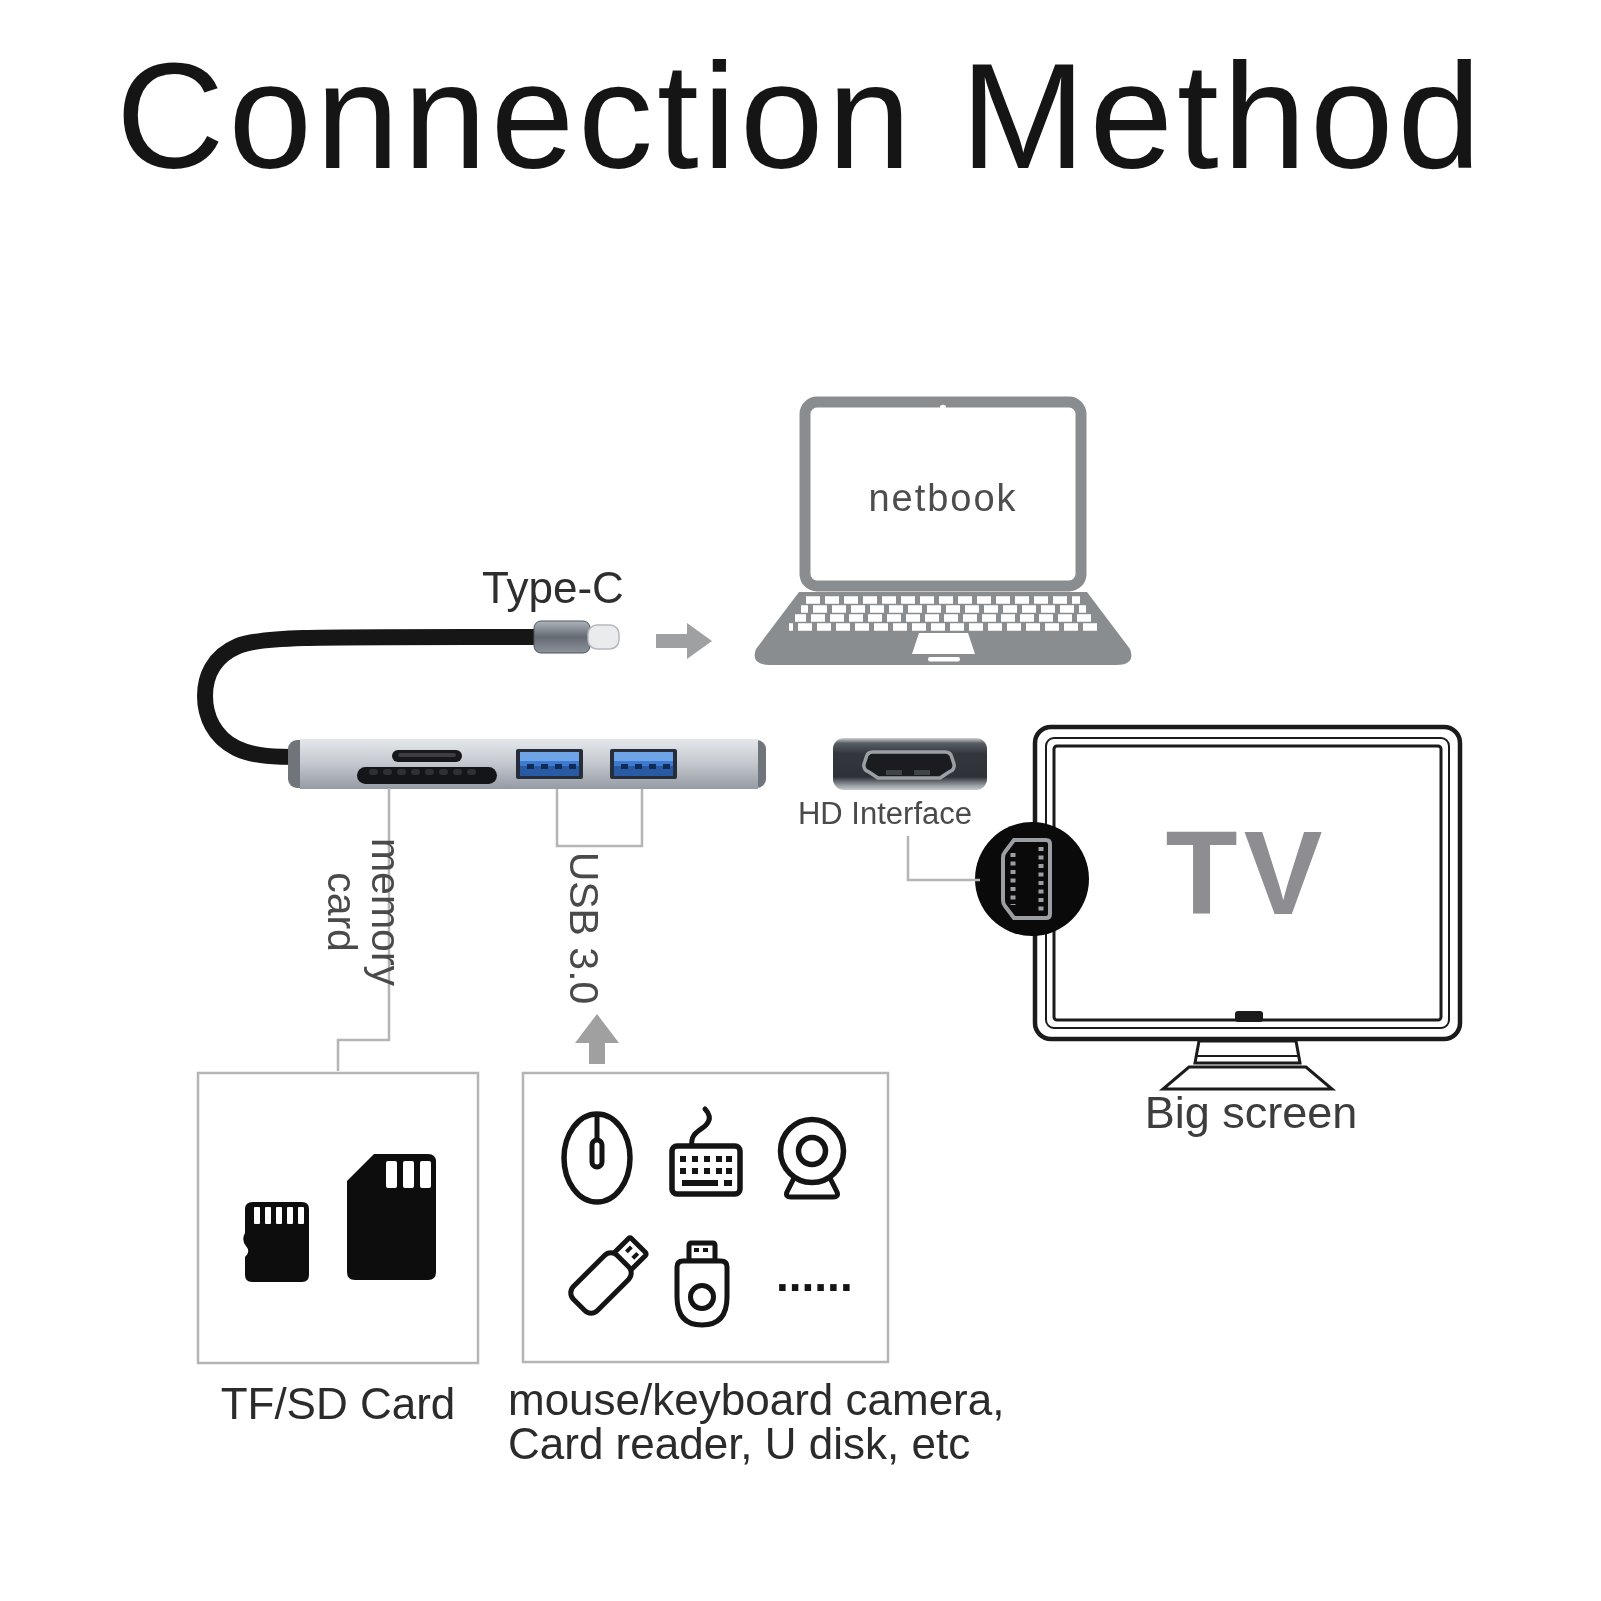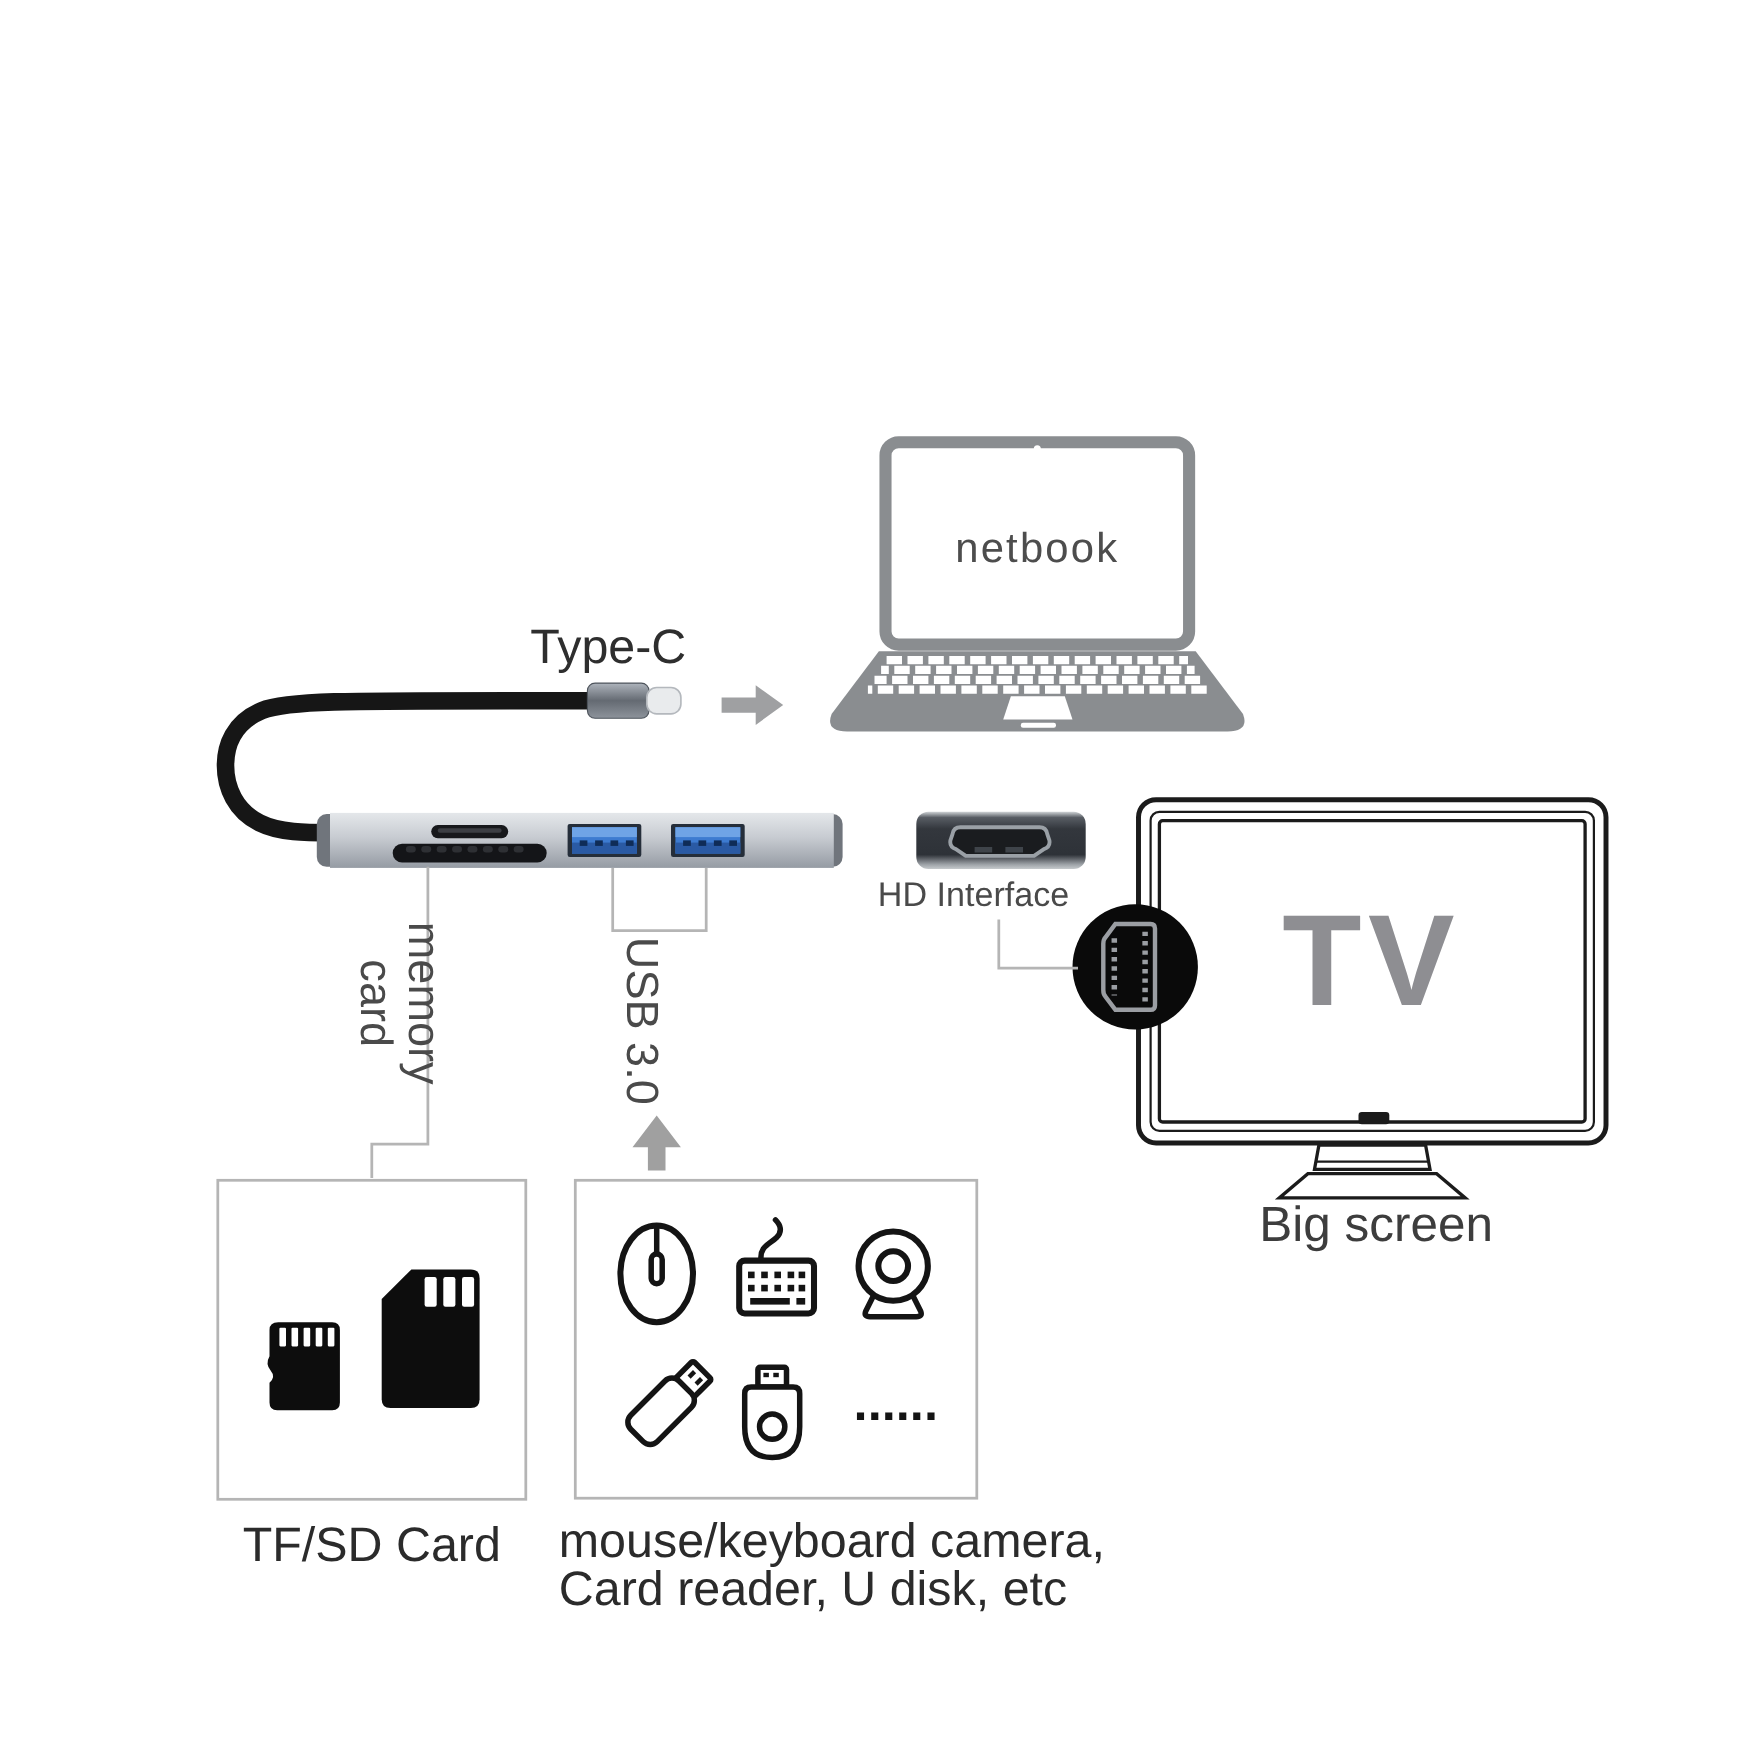--- a/index.html
+++ b/index.html
@@ -12,20 +12,21 @@
   .callout{fill:none;stroke:#b5b5b5;stroke-width:2.5;}
   .boxoutline{fill:#ffffff;stroke:#b5b5b5;stroke-width:2.5;}
   .ink{stroke:#141414;fill:#ffffff;}
   .cap{fill:#2b2b2b;font-size:44px;}
   .smallcap{fill:#4a4a4a;}
 </style>
 </head>
 <body>
 
 <div id="canvas">
+  <div id="title">Connection Method</div>
 
   <svg width="1601" height="1601" viewBox="0 0 1601 1601">
     <defs>
       <linearGradient id="hubGrad" x1="0" y1="0" x2="0" y2="1">
         <stop offset="0" stop-color="#e4e7ea"></stop>
           <stop offset="0.45" stop-color="#c7cbd1"></stop>
           <stop offset="1" stop-color="#959ba3"></stop>
       </linearGradient>
       <linearGradient id="collarGrad" x1="0" y1="0" x2="0" y2="1">
         <stop offset="0" stop-color="#aeb4bc"></stop>

